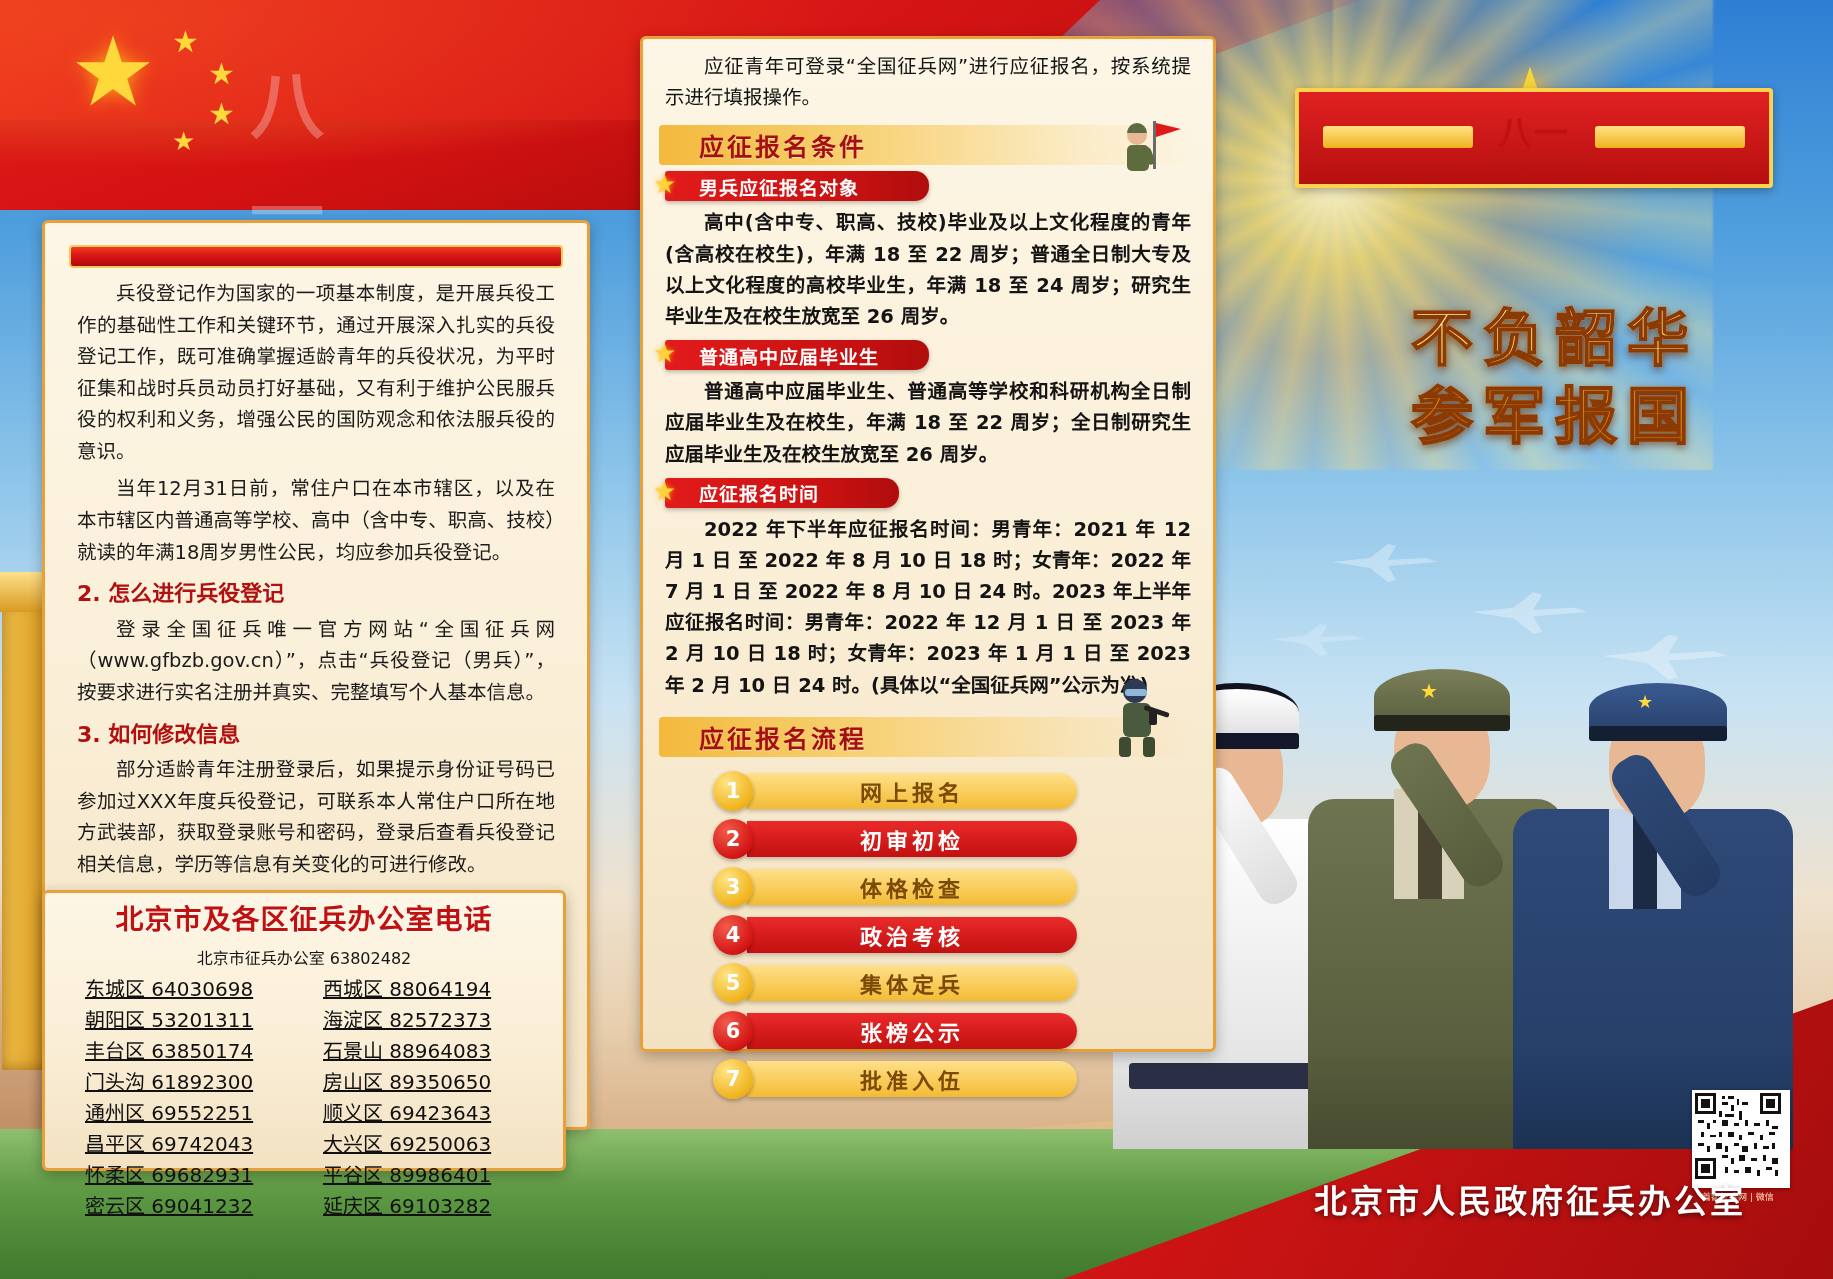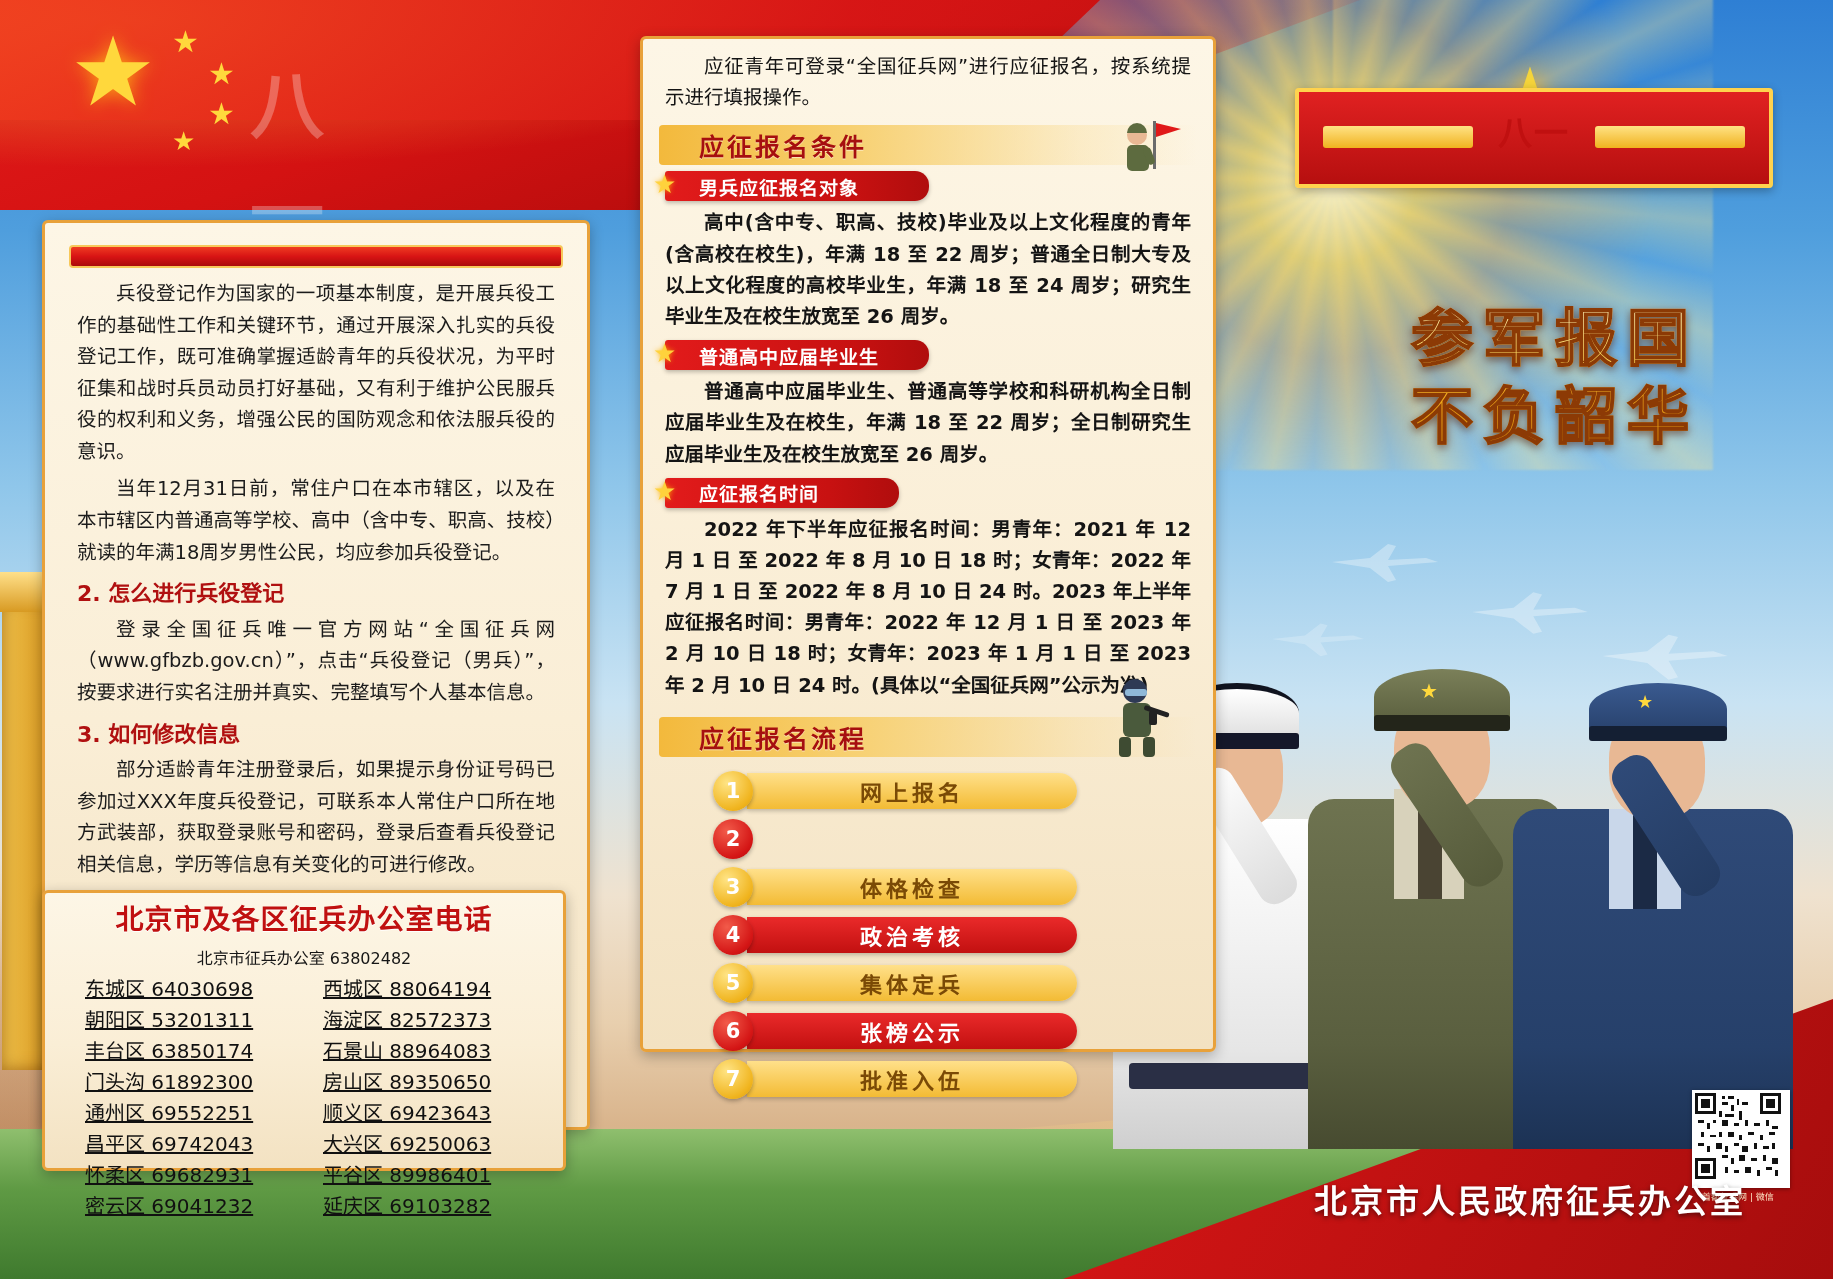--- a/index.html
+++ b/index.html
@@ -312,22 +312,22 @@
 <div class="bg-redwave"></div>
 
 <div class="star-big">★</div>
 <div class="emblem">
   <div class="bar"></div>
   <div class="bar r2"></div>
   <div style="position:absolute;left:0;right:0;top:14px;text-align:center;font-family:'DejaVu Serif','Liberation Serif',serif;font-size:34px;font-weight:bold;color:#c01010;letter-spacing:2px;">八一</div>
 </div>
 
 <div class="slogan">
+  <div>不负韶华</div>
   <div>参军报国</div>
-  <div>不负韶华</div>
 </div>
 
 <div class="soldiers">
 
   <div class="sol" style="left:30px;width:260px;height:470px;">
     <div class="body" style="left:0;bottom:0;width:240px;height:330px;background:linear-gradient(180deg,#ffffff,#e6e6e6 70%,#cfcfcf);"></div>
     <div style="position:absolute;left:16px;bottom:60px;width:206px;height:26px;background:#2a2f45;border-radius:4px;"></div>
     <div class="head" style="left:78px;bottom:322px;width:92px;height:110px;"></div>
     <div class="cap" style="left:62px;bottom:406px;width:124px;height:54px;background:linear-gradient(180deg,#fff,#dcdcdc);border-top:6px solid #10131f;"></div>
     <div style="position:absolute;left:62px;bottom:400px;width:124px;height:16px;background:#15182a;border-radius:3px;"></div>
@@ -522,20 +522,21 @@
     </div>
   </div>
 
   <div class="flow">
     <div class="flow-row">
       <div class="num y">1</div>
       <div class="pill y">网上报名</div>
     </div>
     <div class="flow-row">
       <div class="num r">2</div>
+      <div class="pill r">初审初检</div>
     </div>
     <div class="flow-row">
       <div class="num y">3</div>
       <div class="pill y">体格检查</div>
     </div>
     <div class="flow-row">
       <div class="num r">4</div>
       <div class="pill r">政治考核</div>
     </div>
     <div class="flow-row">

